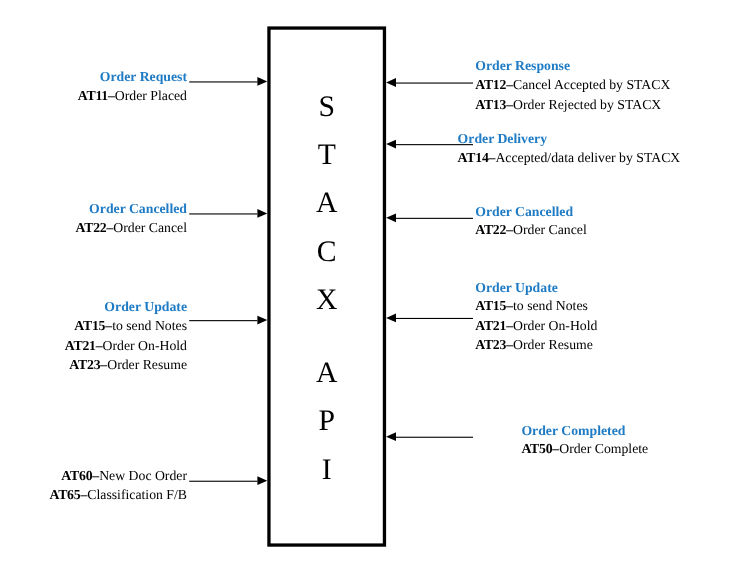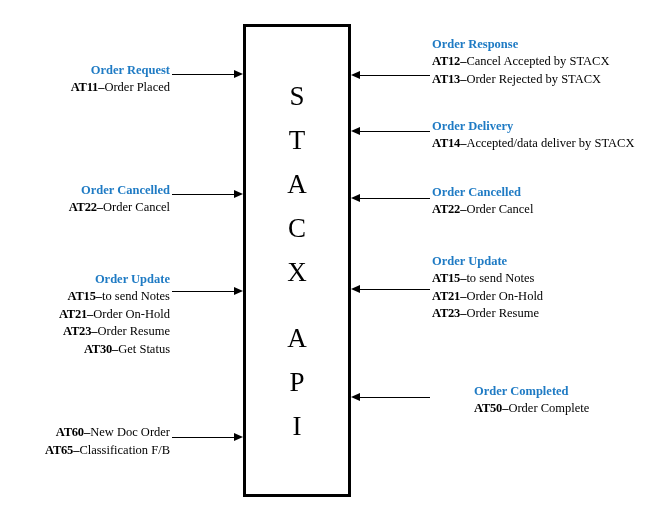--- a/index.html
+++ b/index.html
@@ -145,51 +145,48 @@
     <div class="block-title">Order Update</div>
     <div class="item-row">
       <span class="item-code">AT15</span><span class="item-dash">–</span><span class="item-text">to send Notes</span>
     </div>
     <div class="item-row">
       <span class="item-code">AT21</span><span class="item-dash">–</span><span class="item-text">Order On-Hold</span>
     </div>
     <div class="item-row">
       <span class="item-code">AT23</span><span class="item-dash">–</span><span class="item-text">Order Resume</span>
     </div>
-    <div class="item-row">
-      <span class="item-code">AT30</span><span class="item-dash">–</span><span class="item-text">Get Status</span>
-    </div>
   </div>
   <div class="conn" style="left:172px; top:291px; width:62px;"></div>
   <div class="arrowhead arrow-right" style="left:234px; top:286.5px;"></div>
 
   <div class="label-block label-left" style="left:10px; top:424px; width:160px;">
     <div class="item-row">
       <span class="item-code">AT60</span><span class="item-dash">–</span><span class="item-text">New Doc Order</span>
     </div>
     <div class="item-row">
       <span class="item-code">AT65</span><span class="item-dash">–</span><span class="item-text">Classification F/B</span>
     </div>
   </div>
   <div class="conn" style="left:172px; top:437px; width:62px;"></div>
   <div class="arrowhead arrow-right" style="left:234px; top:432.5px;"></div>
 
-  <div class="label-block label-right" style="left:432px; top:36px; width:232px;">
+  <div class="label-block label-right" style="left:432px; top:52px; width:232px;">
     <div class="block-title">Order Response</div>
     <div class="item-row">
       <span class="item-code">AT12</span><span class="item-dash">–</span><span class="item-text">Cancel Accepted by STACX</span>
     </div>
     <div class="item-row">
       <span class="item-code">AT13</span><span class="item-dash">–</span><span class="item-text">Order Rejected by STACX</span>
     </div>
   </div>
   <div class="conn" style="left:360px; top:75px; width:70px;"></div>
   <div class="arrowhead arrow-left" style="left:351px; top:70.5px;"></div>
 
-  <div class="label-block label-right" style="left:432px; top:118px; width:232px;">
+  <div class="label-block label-right" style="left:416px; top:118px; width:232px;">
     <div class="block-title">Order Delivery</div>
     <div class="item-row">
       <span class="item-code">AT14</span><span class="item-dash">–</span><span class="item-text">Accepted/data deliver by STACX</span>
     </div>
   </div>
   <div class="conn" style="left:360px; top:131px; width:70px;"></div>
   <div class="arrowhead arrow-left" style="left:351px; top:126.5px;"></div>
 
   <div class="label-block label-right" style="left:432px; top:184px; width:232px;">
     <div class="block-title">Order Cancelled</div>

